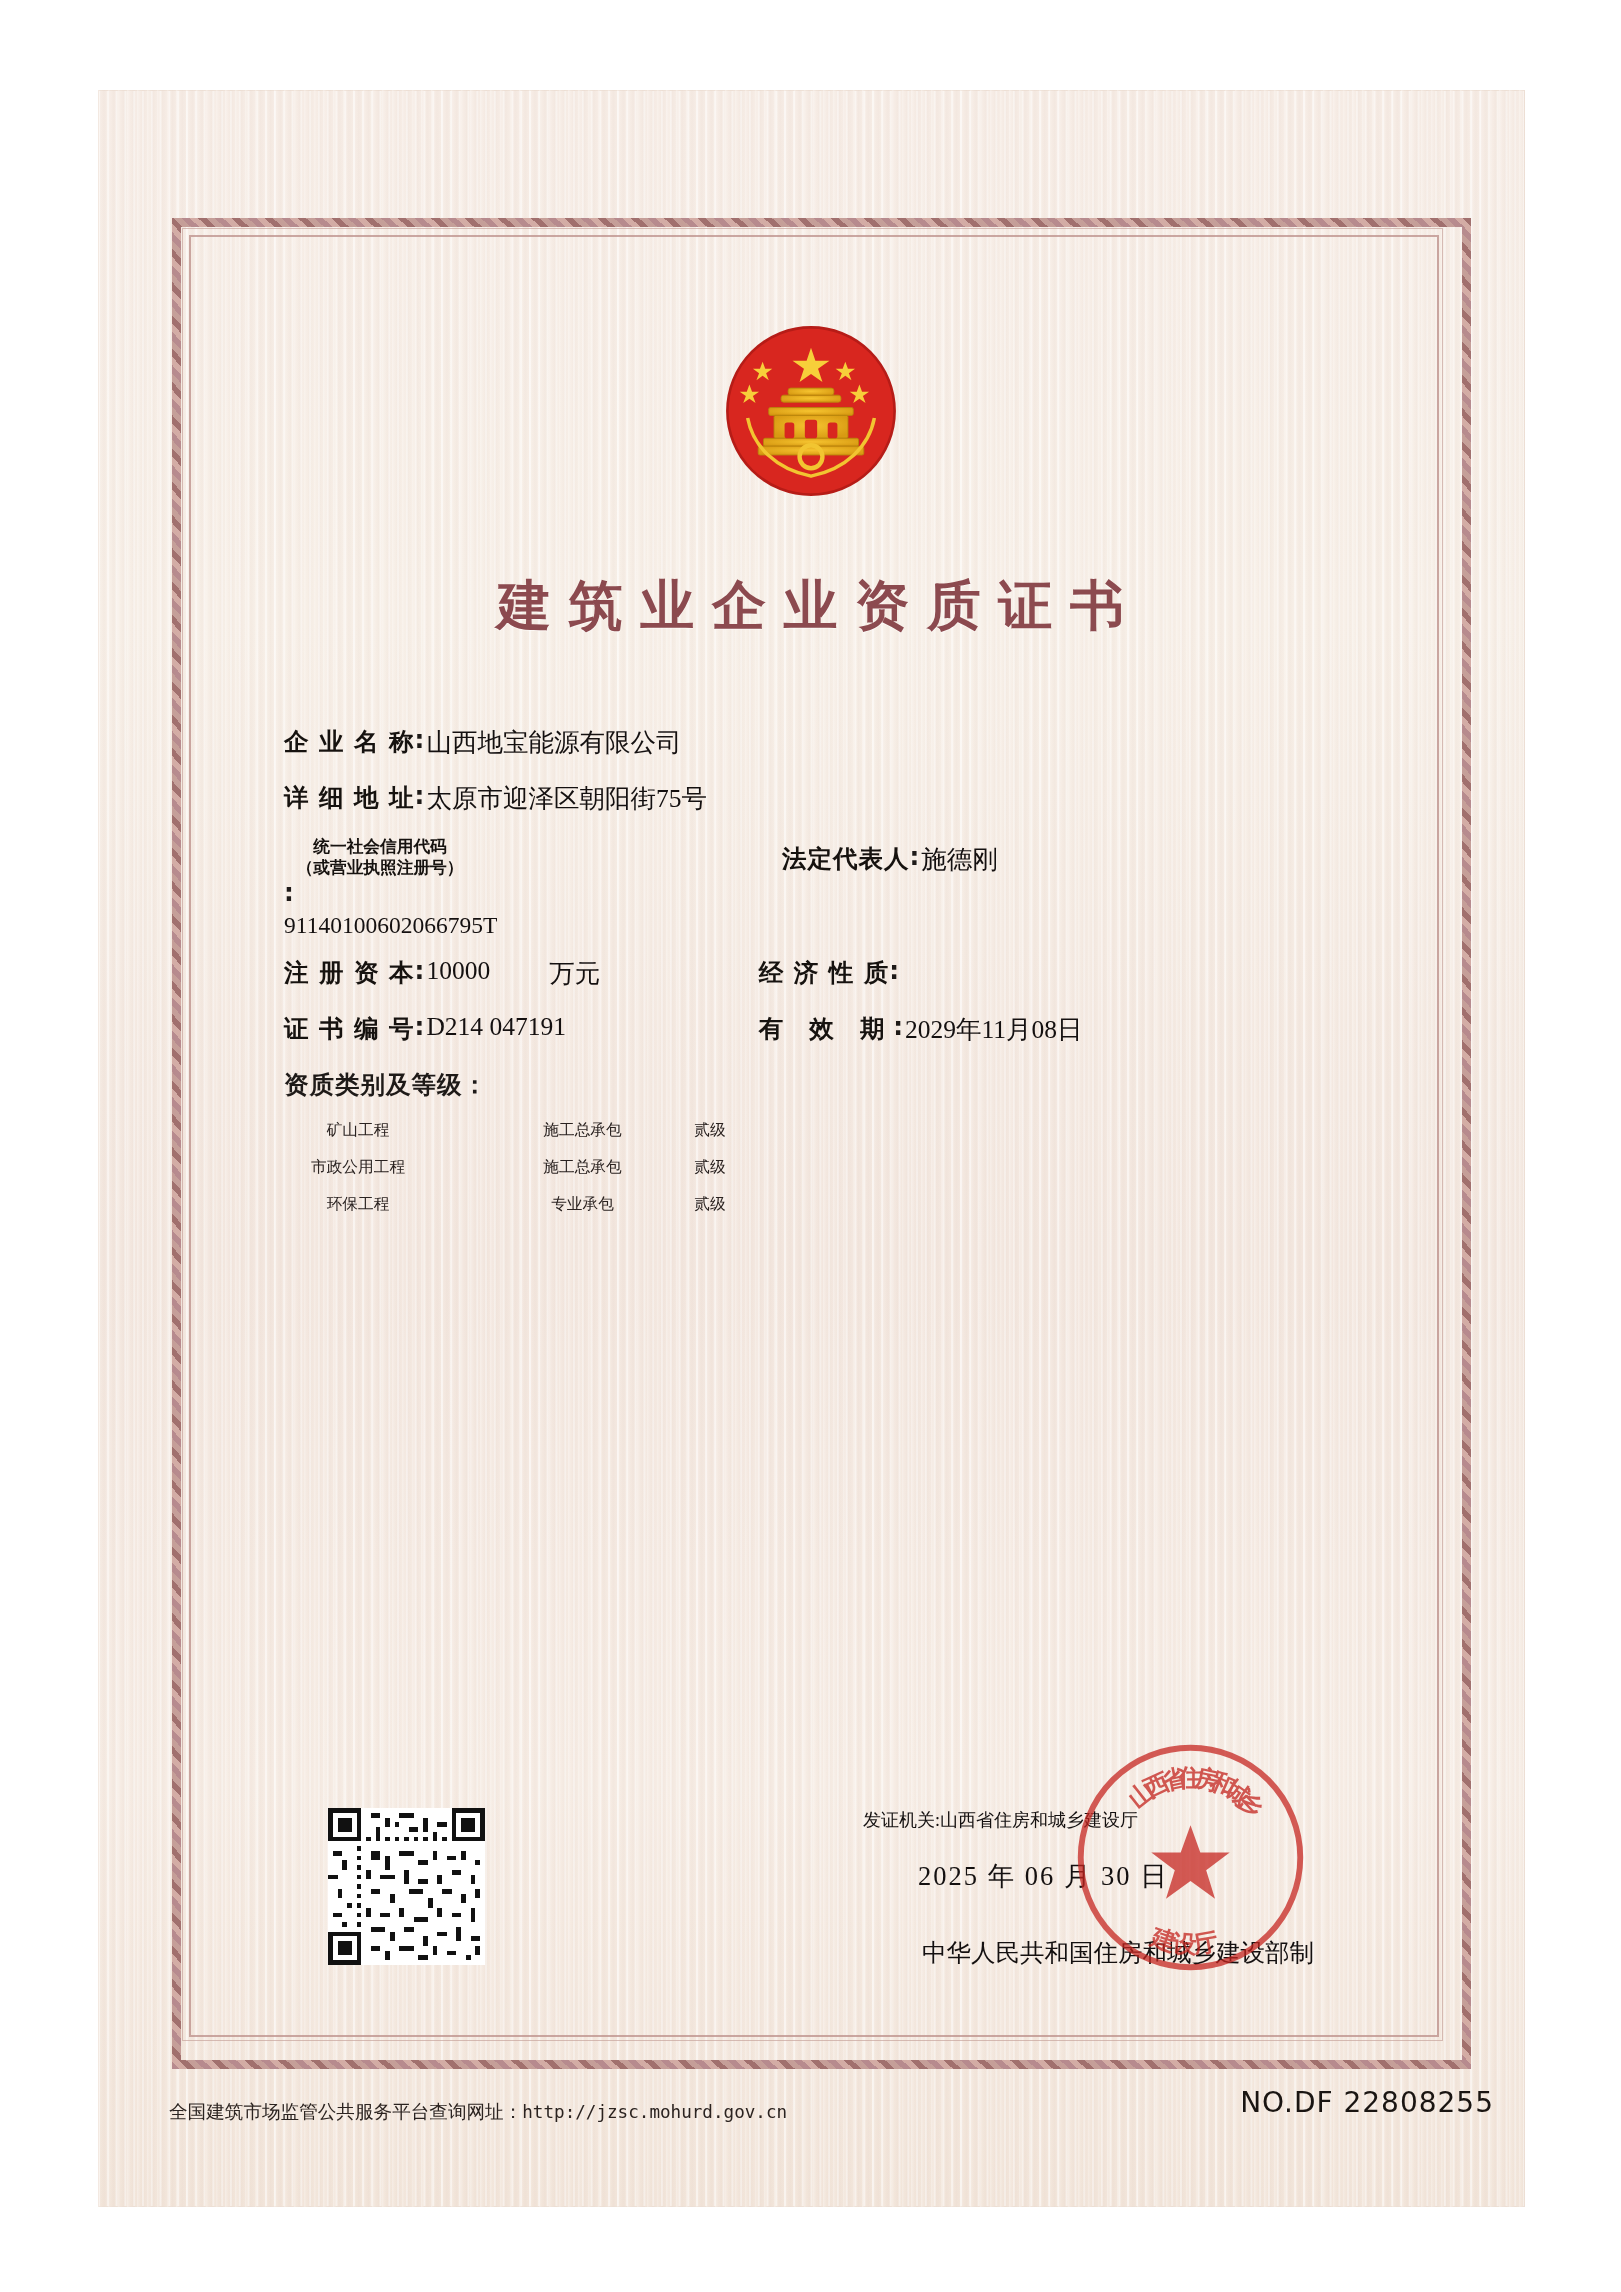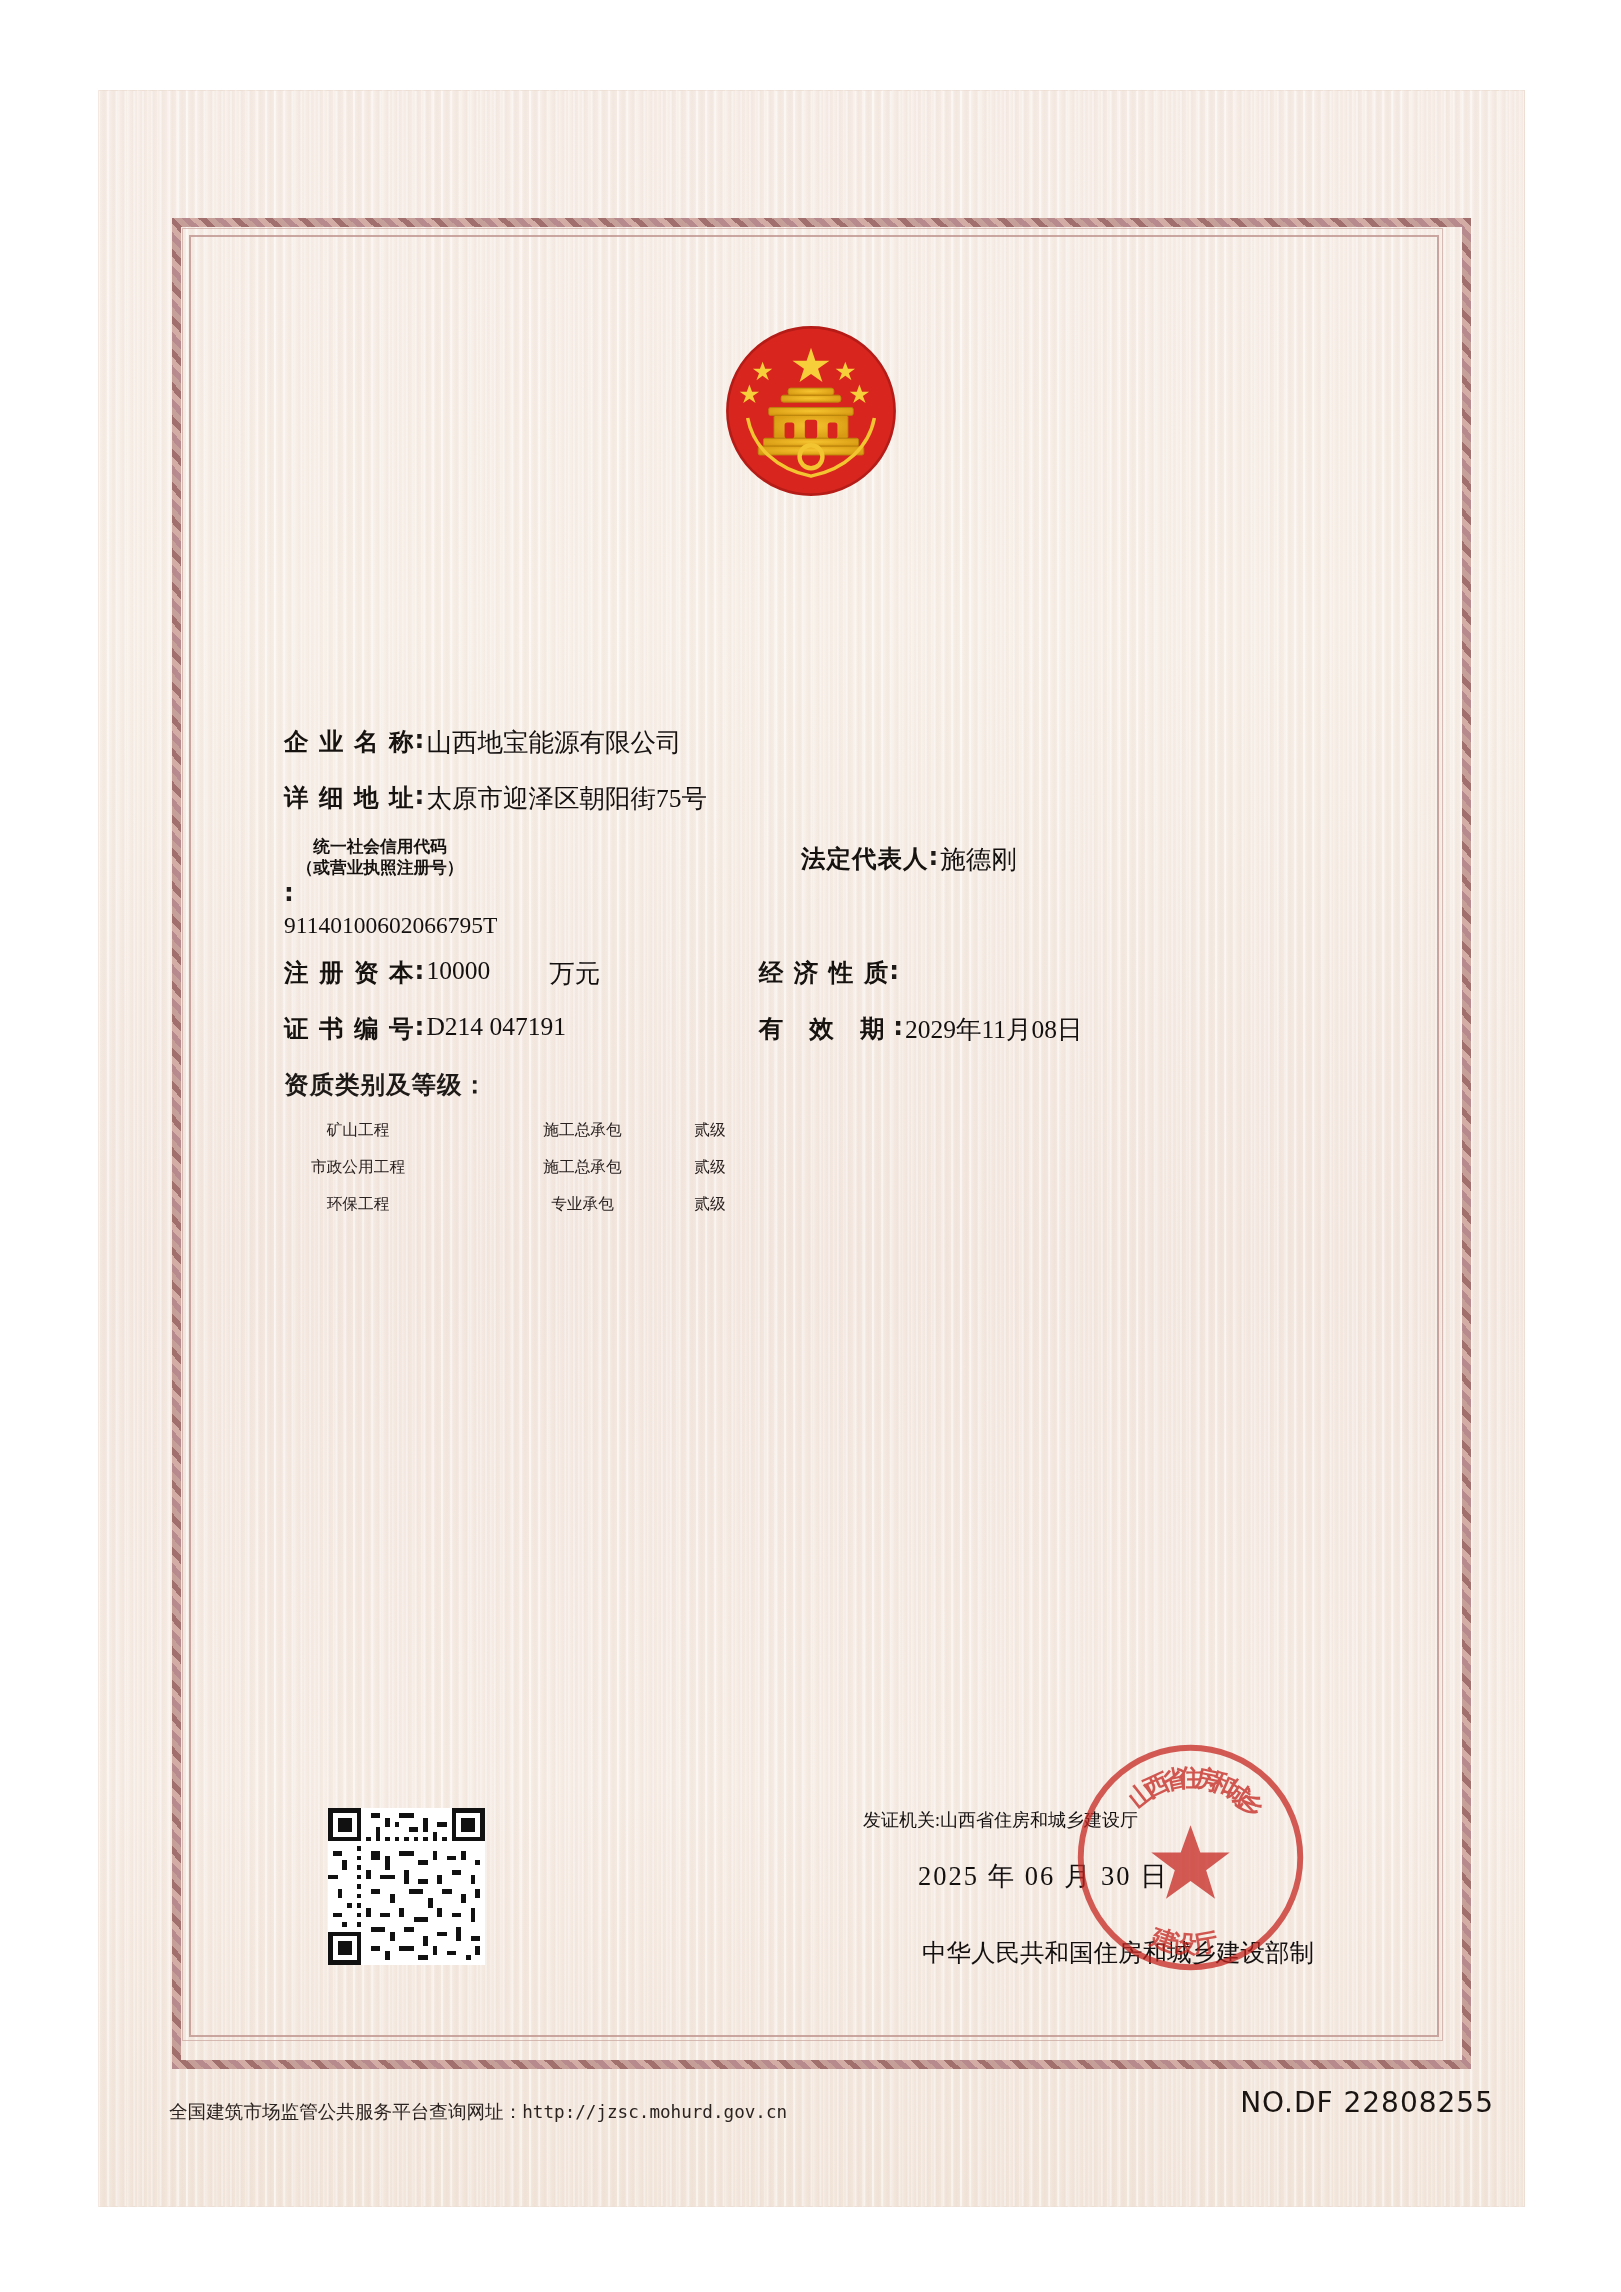--- a/index.html
+++ b/index.html
@@ -306,20 +306,21 @@
         <rect x="119" y="113" width="11" height="18" rx="3"></rect>
       </g>
 
       <g fill="none" stroke="#f2c531" stroke-width="4">
         <path d="M28 108 C34 140 60 166 100 174 C140 166 166 140 172 108"></path>
       </g>
       <circle cx="100" cy="152" r="13" fill="none" stroke="#f2c531" stroke-width="5"></circle>
     </svg>
   </div>
 
+  <div class="cert-title">建筑业企业资质证书</div>
 
   <div class="fields">
 
     <div class="frow">
       <div class="flabel">企 业 名 称</div>
       <div class="colon">:</div>
       <div class="fvalue">山西地宝能源有限公司</div>
     </div>
 
     <div class="frow">
@@ -330,21 +331,21 @@
 
     <div class="frow">
       <div class="left-col" style="width:490px;flex-direction:column;">
         <div class="two-line-label">
           <div>统一社会信用代码</div>
           <div>（或营业执照注册号）</div>
         </div>
         <div class="colon">:</div>
         <div class="fvalue" style="font-size:23.5px;margin-top:5.9px;">91140100602066795T</div>
       </div>
-      <div class="right-col" style="margin-left:27px;margin-top:5.9px;">
+      <div class="right-col" style="margin-left:8px;margin-top:5.9px;">
         <div class="flabel">法定代表人</div>
         <div class="colon">:</div>
         <div class="fvalue">施德刚</div>
       </div>
     </div>
 
     <div class="frow">
       <div class="left-col">
         <div class="flabel">注 册 资 本</div>
         <div class="colon">:</div>

